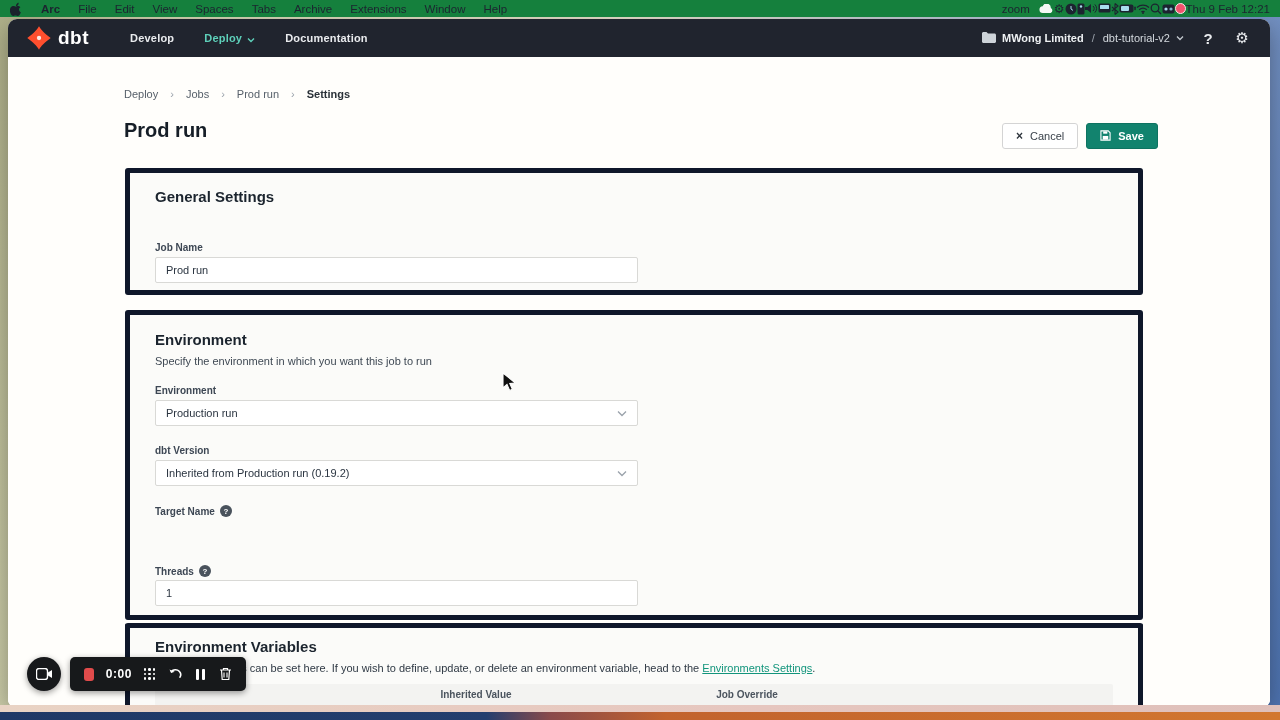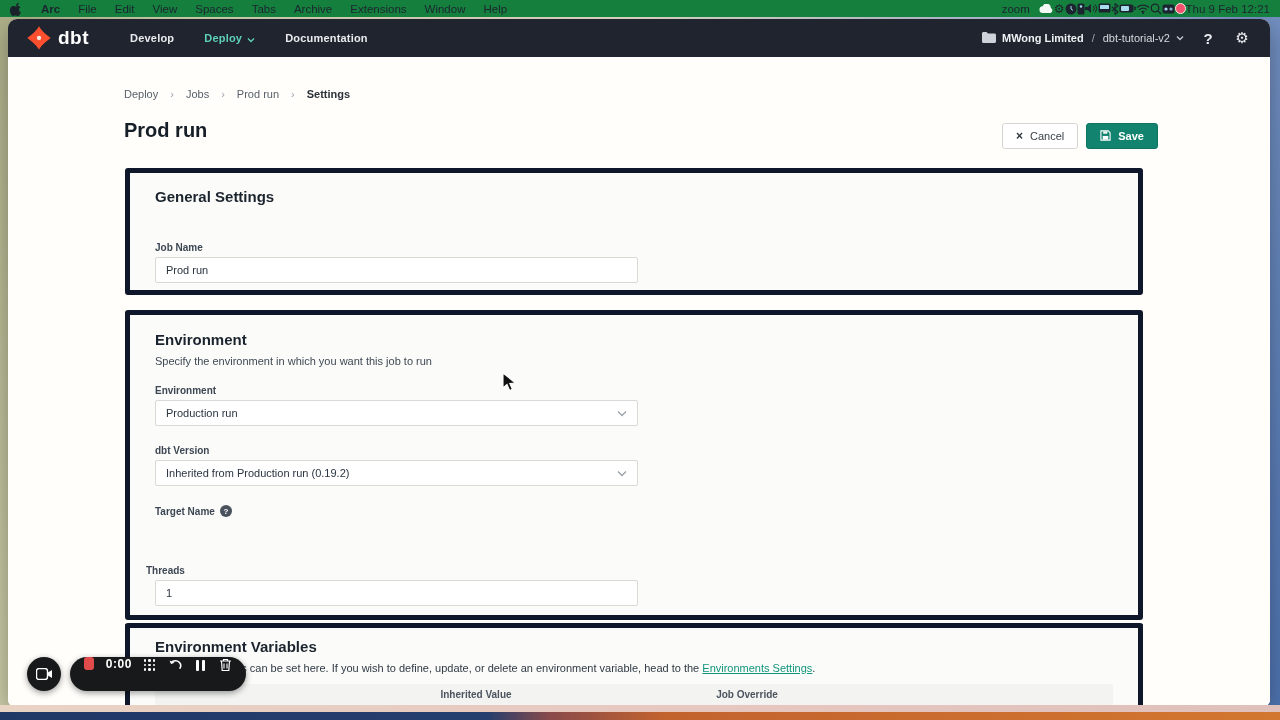--- a/index.html
+++ b/index.html
@@ -80,22 +80,22 @@
   .desc{font-size:11px;color:#2f3944;}
   .desc a{color:#12957c;text-decoration:underline;cursor:pointer;}
   .tablehead{position:absolute;left:25px;right:25px;height:22px;background:#f3f3f1;
     border-radius:2px;}
   .th-label{position:absolute;top:5px;transform:translateX(-50%);font-size:10px;font-weight:700;color:#4b545e;}
 
   
   .rec-cam{position:absolute;left:27px;top:657px;width:34px;height:34px;border-radius:50%;
     background:#17191b;display:flex;align-items:center;justify-content:center;z-index:60;cursor:pointer;
     box-shadow:0 2px 6px rgba(0,0,0,.4);}
-  .rec-pill{position:absolute;left:70px;top:657px;width:176px;height:34px;border-radius:17px;
-    background:#17191b;display:flex;z-index:60;padding:0 14px;box-sizing:border-box;
+  .rec-pill{position:absolute;left:70px;top:657px;width:176px;height:34px;border-radius:5px;
+    background:#17191b;display:flex;align-items:center;z-index:60;padding:0 14px;box-sizing:border-box;
     gap:12px;box-shadow:0 2px 6px rgba(0,0,0,.4);}
   .rec-stop{width:13px;height:13px;border-radius:3px;background:#e14b4b;cursor:pointer;}
   .rec-time{color:#fff;font-size:12px;font-weight:700;letter-spacing:.5px;}
   .rec-ic{display:flex;align-items:center;justify-content:center;width:16px;height:16px;cursor:pointer;}
   .dots9{display:grid;grid-template-columns:repeat(3,3px);grid-template-rows:repeat(3,3px);gap:1.5px;}
   .dots9 i{width:2.5px;height:2.5px;border-radius:50%;background:#fff;}
   .pausebars{display:flex;gap:3px;}
   .pausebars i{width:3px;height:11px;background:#fff;border-radius:1px;}
 
   
@@ -299,21 +299,21 @@
               <path d="M1 1.5l4 4 4-4" stroke="#9aa2ab" stroke-width="1.3" fill="none"></path>
             </svg>
         </span>
       </div>
 
       <div class="field-label abs" style="left:25px;top:190px;">
         <span>Target Name</span>
         <span class="help-dot">?</span>
       </div>
 
-      <div class="field-label abs" style="left:16px;top:250px;flex-direction:column;">
+      <div class="field-label abs" style="left:25px;top:250px;">
         <span>Threads</span>
         <span class="help-dot">?</span>
       </div>
       <input class="tinput" style="top: 265px;" value="1">
     </div>
 
     <div class="card" style="top:566px;height:90px;border-bottom:none;">
       <h2 class="abs" style="left:25px;top:10px;">Environment Variables</h2>
       <div class="desc abs" style="left:25px;top:34px;">
         <span>Job level overrides can be set here. If you wish to define, update, or delete an environment variable, head to the </span><a>Environments Settings</a><span>.</span>

